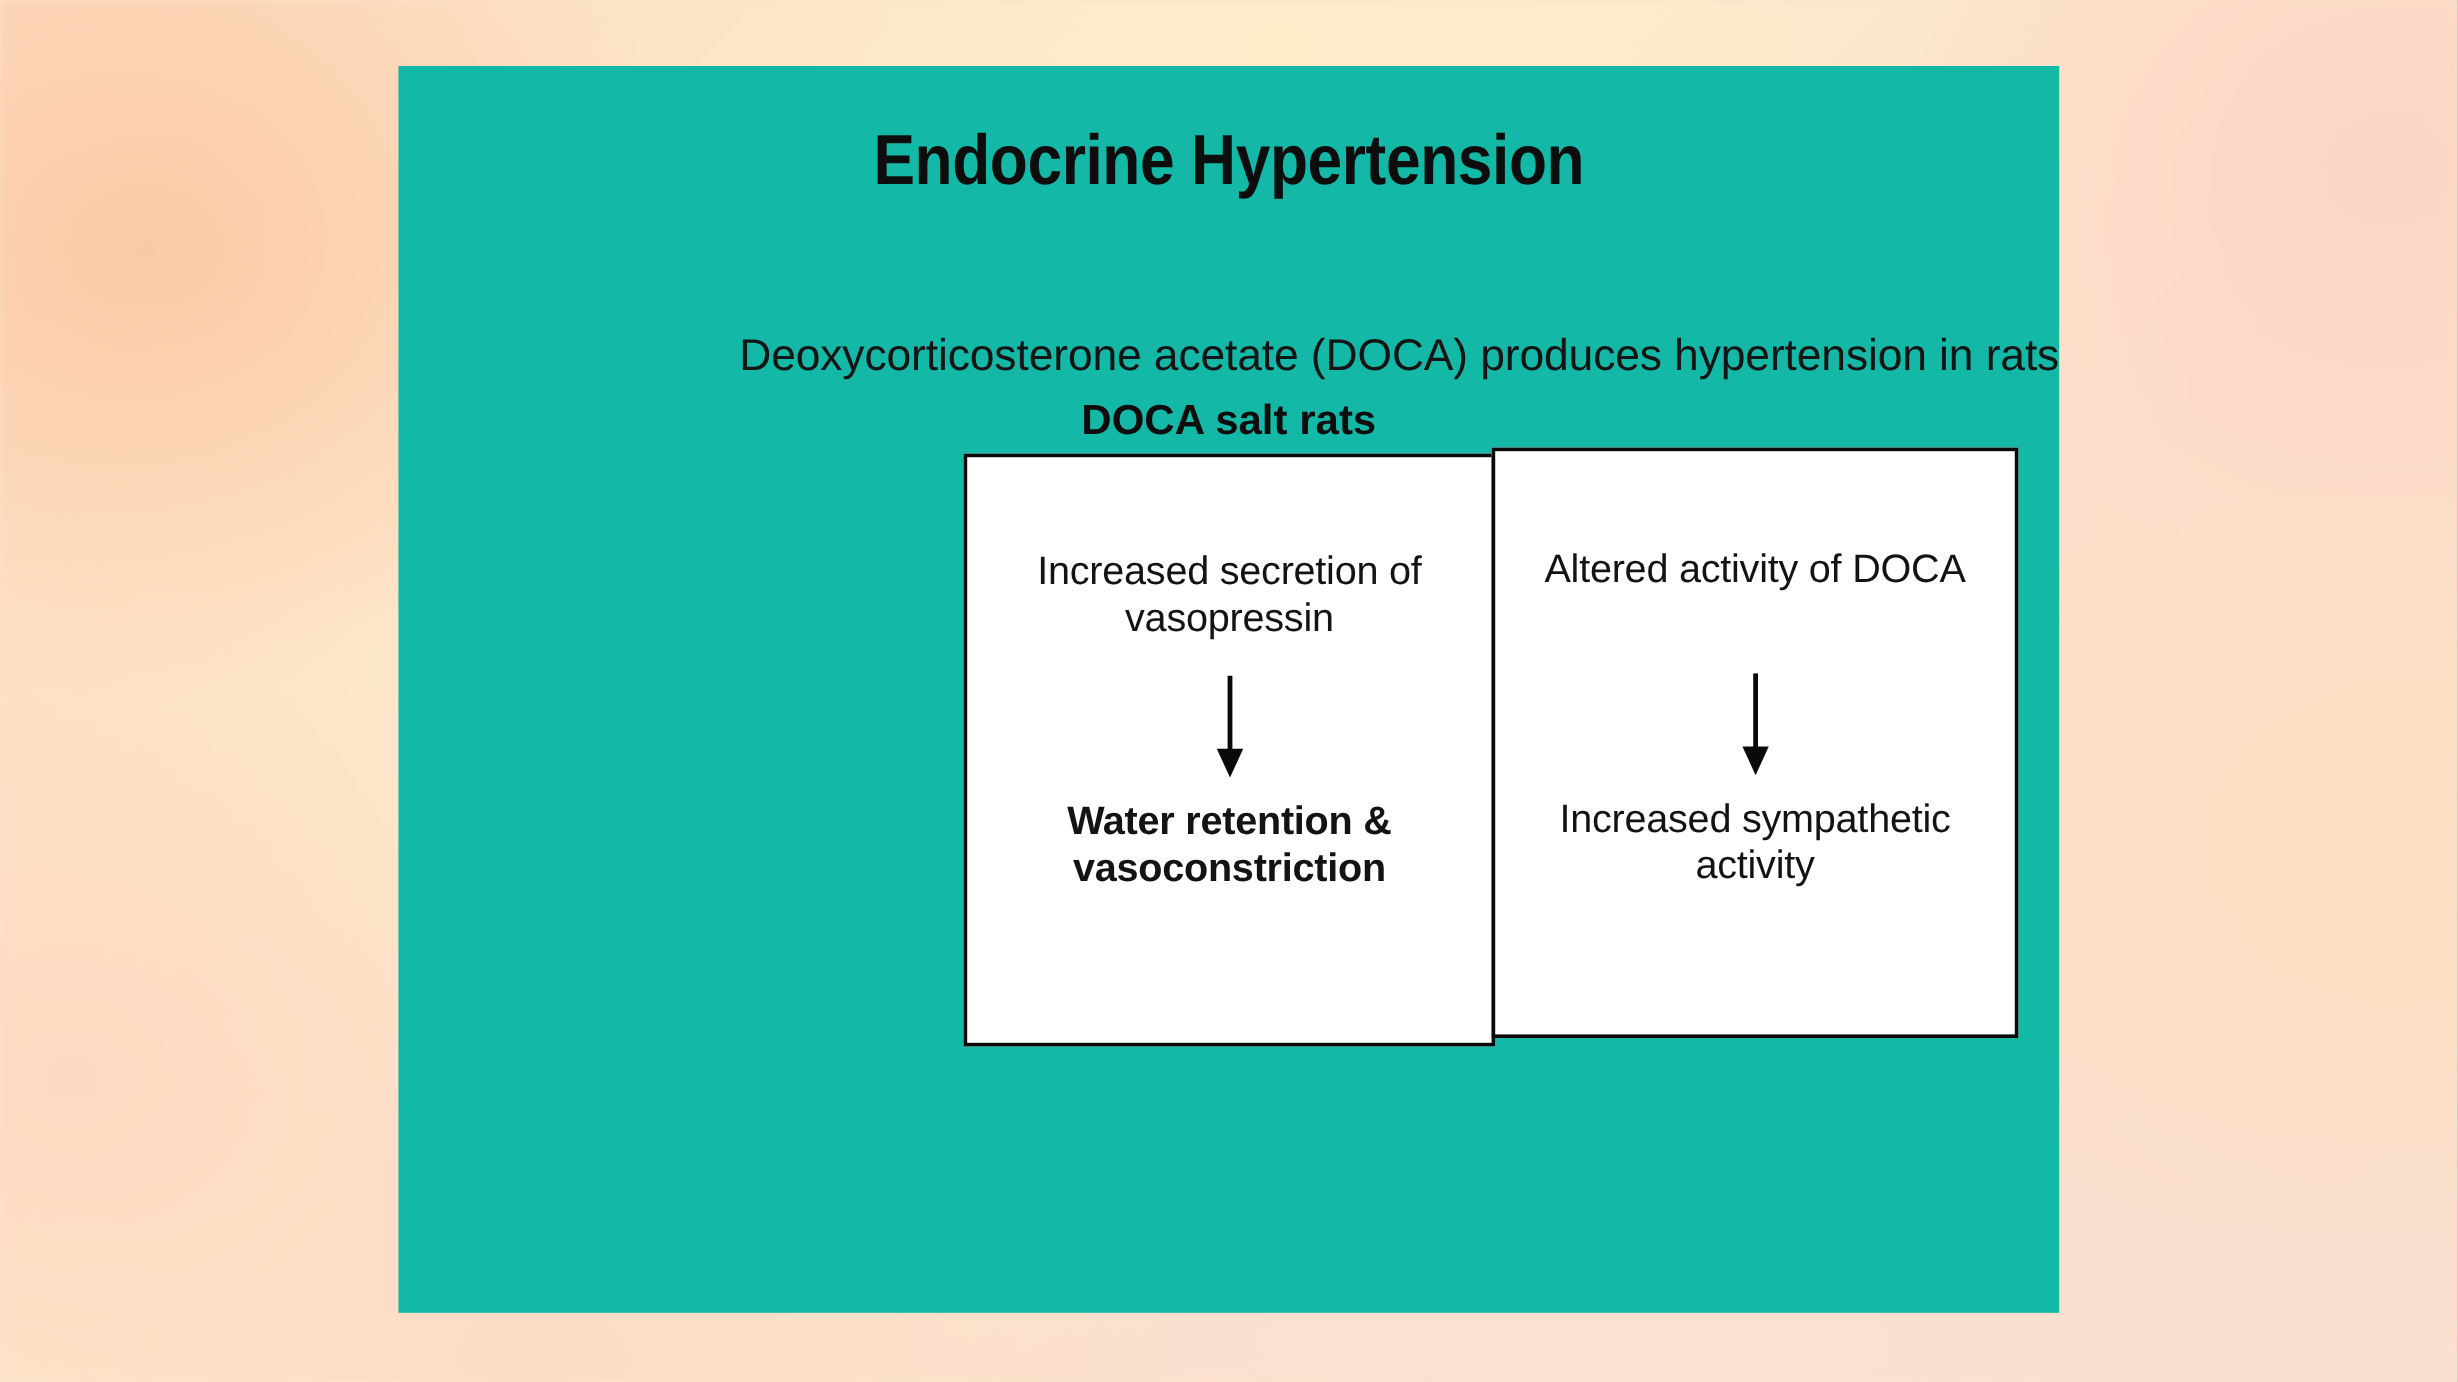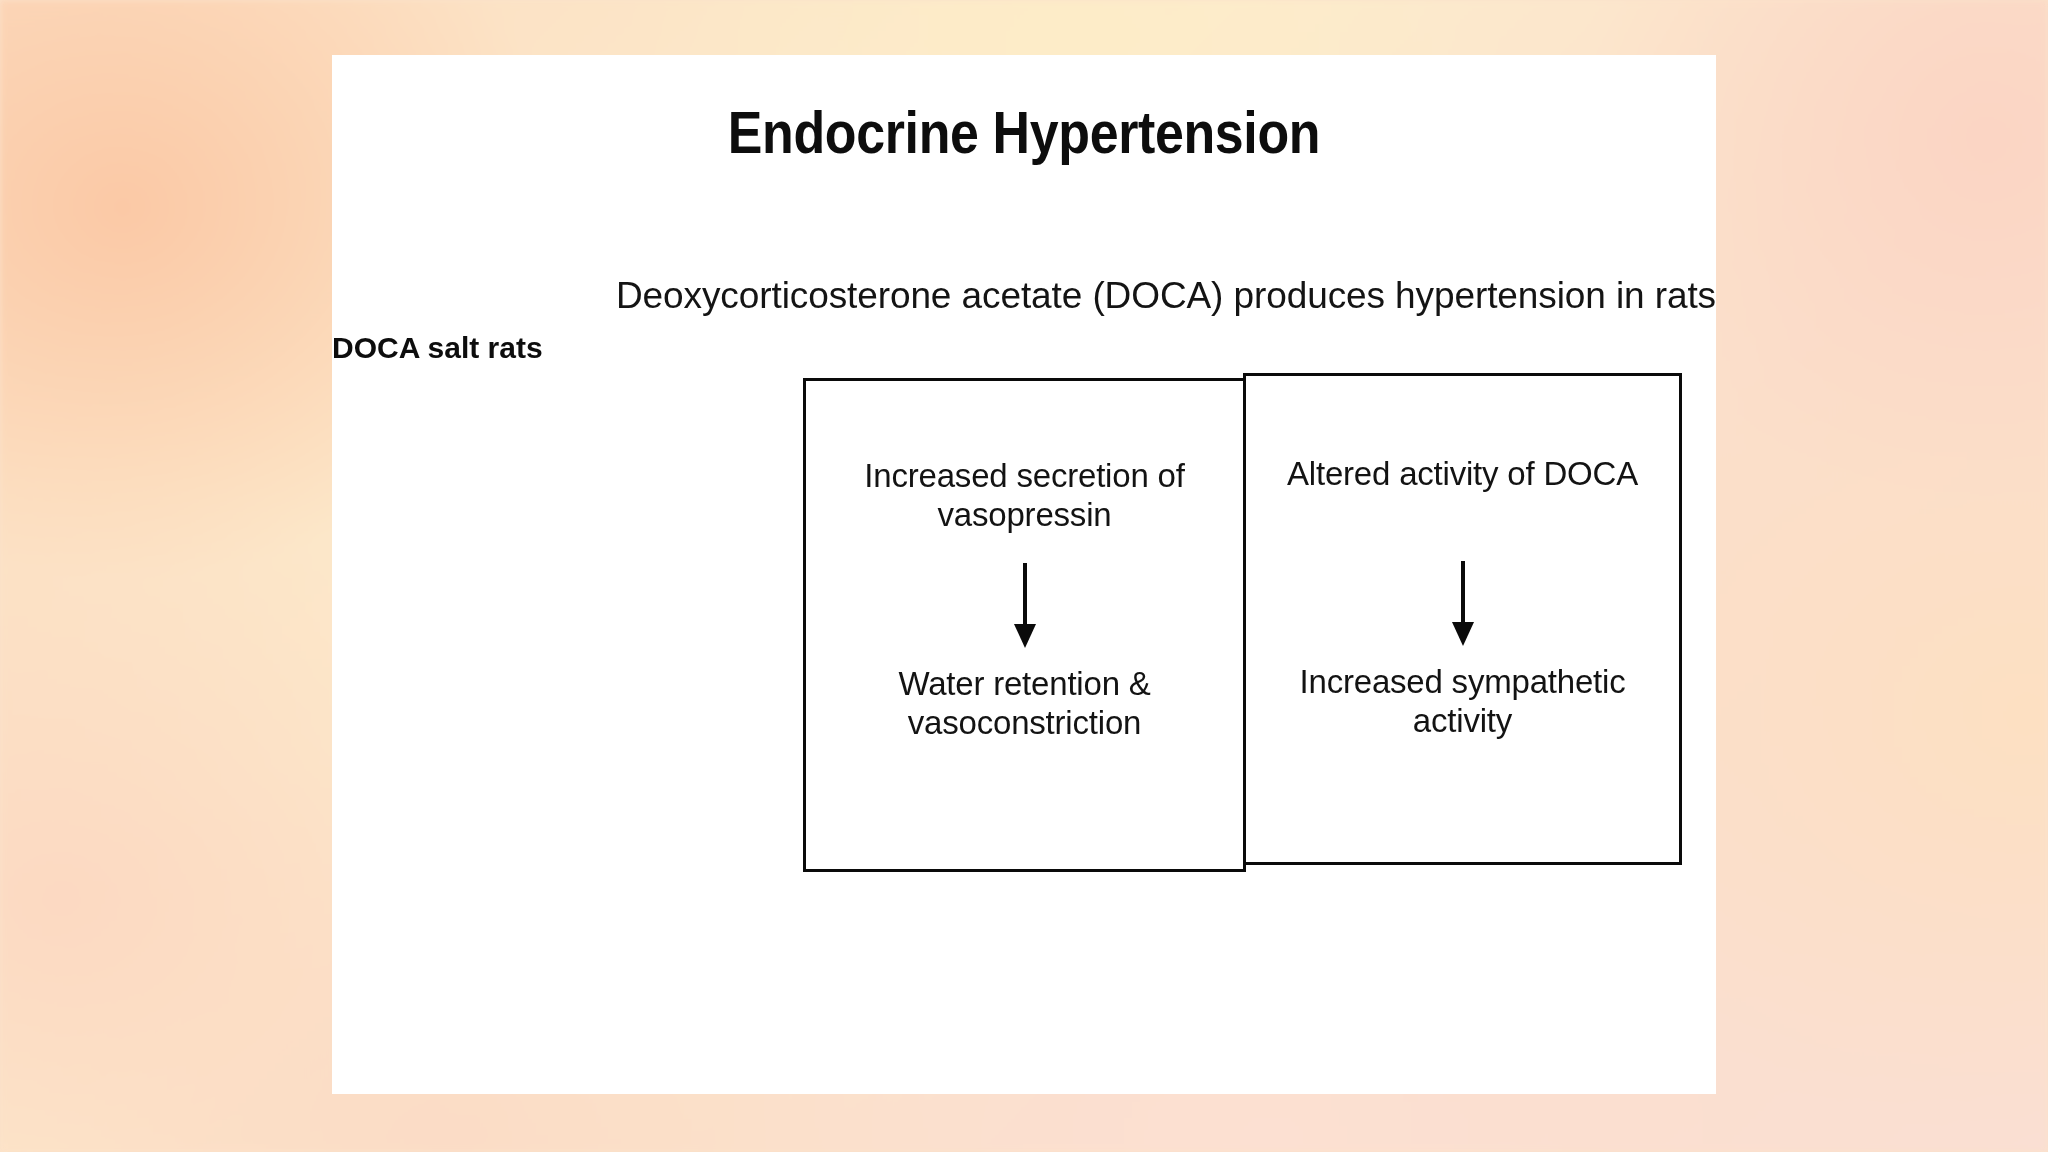--- a/index.html
+++ b/index.html
@@ -31,21 +31,21 @@
     filter: blur(3px);
   }
 
   
   #slide-card {
     position: absolute;
     left: 332px;
     top: 55px;
     width: 1384px;
     height: 1039px;
-    background: #ffffff;
+    background: #14b8a6;
   }
 
   
   #slide-title {
     position: absolute;
     left: 0;
     top: 44px;
     width: 100%;
     text-align: center;
     font-size: 59px;
@@ -68,22 +68,22 @@
     font-weight: 400;
     color: #141414;
     letter-spacing: -0.1px;
     white-space: nowrap;
   }
   #subtitle-line-2 {
     position: absolute;
     left: 0;
     top: 276px;
     width: 100%;
-    text-align: left;
-    font-size: 30px;
+    text-align: center;
+    font-size: 35px;
     font-weight: 700;
     color: #0d0d0d;
     white-space: nowrap;
   }
 
   
   #flow-table {
     position: absolute;
     left: 33px;
     top: 323px;
@@ -119,21 +119,21 @@
     letter-spacing: -0.2px;
   }
 
   
   #flow-col-0 .cell-top    { top: 43px;  }
   #flow-col-0 .cell-arrow  { top: 182px; }
   #flow-col-0 .cell-bottom { top: 283px; }
 
   #flow-col-1 .cell-top    { top: 75px;  }
   #flow-col-1 .cell-arrow  { top: 182px; }
-  #flow-col-1 .cell-bottom { top: 283px; }
+  #flow-col-1 .cell-bottom { top: 283px; font-weight: bold; }
 
   #flow-col-2 .cell-top    { top: 78px;  }
   #flow-col-2 .cell-arrow  { top: 185px; }
   #flow-col-2 .cell-bottom { top: 286px; }
 
   .cell-arrow {
     position: absolute;
     left: 0;
     width: 100%;
     display: flex;

